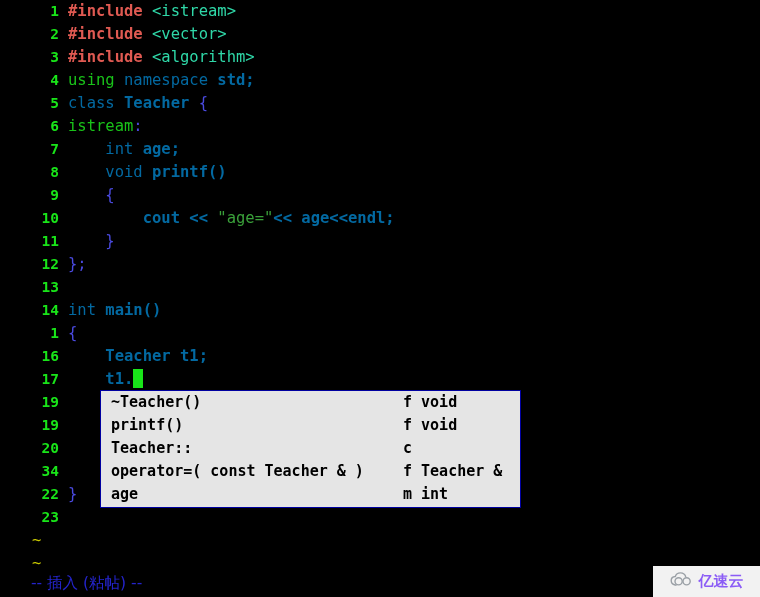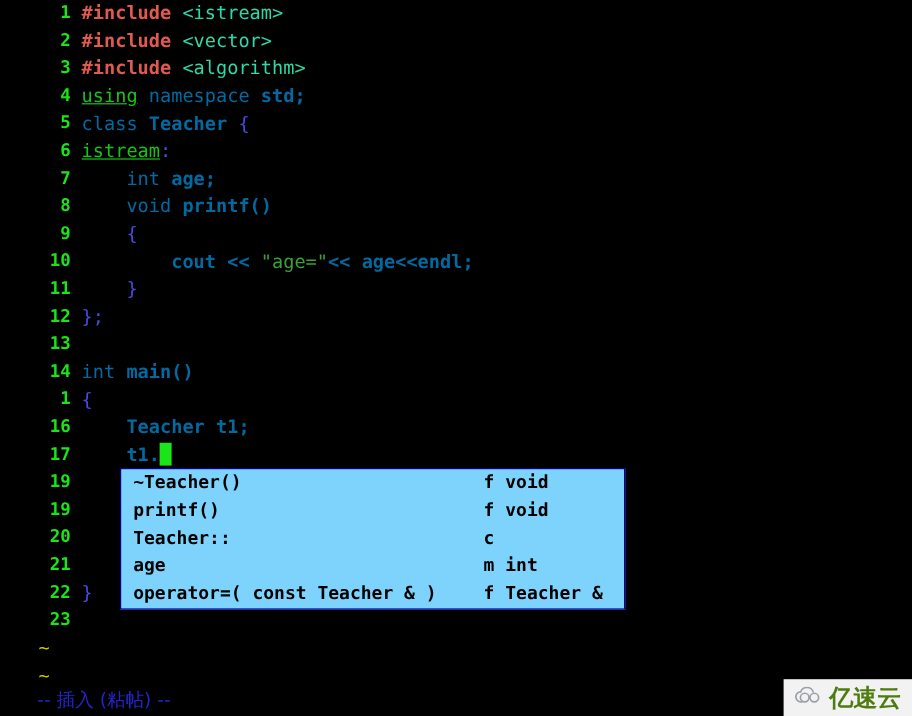--- a/index.html
+++ b/index.html
@@ -50,21 +50,21 @@
 
   .ltext {
     display: inline-block;
     padding-left: 9px;
     vertical-align: top;
   }
 
   
   .t-pre      { color: #e05a52; font-weight: bold; }   
   .t-inc      { color: #2fd8a8; }                      
-  .t-kw       { color: #19c219; text-decoration: underline; }                      
+  .t-kw       { color: #19c219; }                      
   .t-type     { color: #0369a1; }                      
   .t-id       { color: #0369a1; font-weight: bold; }                      
   .t-punct    { color: #4a4ae0; }                      
   .t-str      { color: #3aa03a; }                      
   .t-plain    { color: #cccccc; }
 
   
   .cursor {
     display: inline-block;
     width: 10px;
@@ -73,21 +73,21 @@
     vertical-align: -4px;
   }
 
   
   .popup {
     position: absolute;
     left: 100px;
     top: 390px;
     width: 421px;
     height: 118px;
-    background: #7dd3fc;
+    background: #e5e5e5;
     border: 1px solid #0000a0;
     overflow: hidden;
     z-index: 50;
   }
   .popup-row {
     height: 23px;
     line-height: 23px;
     font-size: 15px;
     white-space: pre;
     color: #000000;
@@ -140,22 +140,22 @@
     height: 31px;
     background: #f2f2f2;
     display: flex;
     align-items: center;
     justify-content: center;
     gap: 3px;
     z-index: 80;
   }
   .wm-icon { display: block; }
   .wm-text {
-    color: #4d7c0f;
-    font-size: 20px;
+    color: #8b5cf6;
+    font-size: 15px;
     font-weight: bold;
     font-family: Liberation Serif, serif;
     letter-spacing: 0px;
   }
 </style>
 </head>
 <body>
 
 <div id="terminal">
 
@@ -174,34 +174,34 @@
       <div class="code-line"><span class="lnum">11</span><span class="ltext"><span class="t-plain">    </span><span class="t-punct">}</span></span></div>
       <div class="code-line"><span class="lnum">12</span><span class="ltext"><span class="t-punct">};</span></span></div>
       <div class="code-line"><span class="lnum">13</span><span class="ltext"></span></div>
       <div class="code-line"><span class="lnum">14</span><span class="ltext"><span class="t-type">int</span><span class="t-plain"> </span><span class="t-id">main()</span></span></div>
       <div class="code-line"><span class="lnum">1</span><span class="ltext"><span class="t-punct">{</span></span></div>
       <div class="code-line"><span class="lnum">16</span><span class="ltext"><span class="t-plain">    </span><span class="t-id">Teacher t1;</span></span></div>
       <div class="code-line"><span class="lnum">17</span><span class="ltext"><span class="t-plain">    </span><span class="t-id">t1.</span><span class="cursor"></span></span></div>
       <div class="code-line"><span class="lnum">19</span><span class="ltext"><span class="t-plain">    </span><span class="t-id">Te</span></span></div>
       <div class="code-line"><span class="lnum">19</span><span class="ltext"><span class="t-plain">    </span><span class="t-id">ve</span></span></div>
       <div class="code-line"><span class="lnum">20</span><span class="ltext"><span class="t-plain">    </span><span class="t-id">ve</span></span></div>
-      <div class="code-line"><span class="lnum">21</span><span class="ltext"><span class="t-plain">    </span><span class="t-kw">re</span></span></div>
+      <div class="code-line"><span class="lnum">34</span><span class="ltext"><span class="t-plain">    </span><span class="t-kw">re</span></span></div>
       <div class="code-line"><span class="lnum">22</span><span class="ltext"><span class="t-punct">}</span></span></div>
       <div class="code-line"><span class="lnum">23</span><span class="ltext"></span></div>
       <div class="tilde-line">~</div>
       <div class="tilde-line">~</div>
     </div>
 
   <div class="popup">
 
   <div class="popup-row"><span class="pu-name">~Teacher()</span><span class="pu-kind">f void</span></div>
       <div class="popup-row"><span class="pu-name">printf()</span><span class="pu-kind">f void</span></div>
       <div class="popup-row"><span class="pu-name">Teacher::</span><span class="pu-kind">c</span></div>
+      <div class="popup-row"><span class="pu-name">operator=( const Teacher &amp; )</span><span class="pu-kind">f Teacher &amp;</span></div>
       <div class="popup-row"><span class="pu-name">age</span><span class="pu-kind">m int</span></div>
-      <div class="popup-row"><span class="pu-name">operator=( const Teacher &amp; )</span><span class="pu-kind">f Teacher &amp;</span></div>
     </div>
 
   <div class="statusline">-- 插入 (粘帖) --</div>
 
   <div class="watermark">
     <span class="wm-icon">
       <svg width="26" height="16" viewBox="0 0 26 16" aria-hidden="true">
         <g fill="none" stroke="#9aa0a6" stroke-width="1.4">
           <path d="M6.5 13.2 C3.2 13.2 1.2 11.2 1.2 8.7 C1.2 6.4 3.0 4.6 5.3 4.5
                    C6.0 2.3 8.0 0.9 10.4 0.9 C13.0 0.9 15.2 2.6 15.8 5.0"></path>

